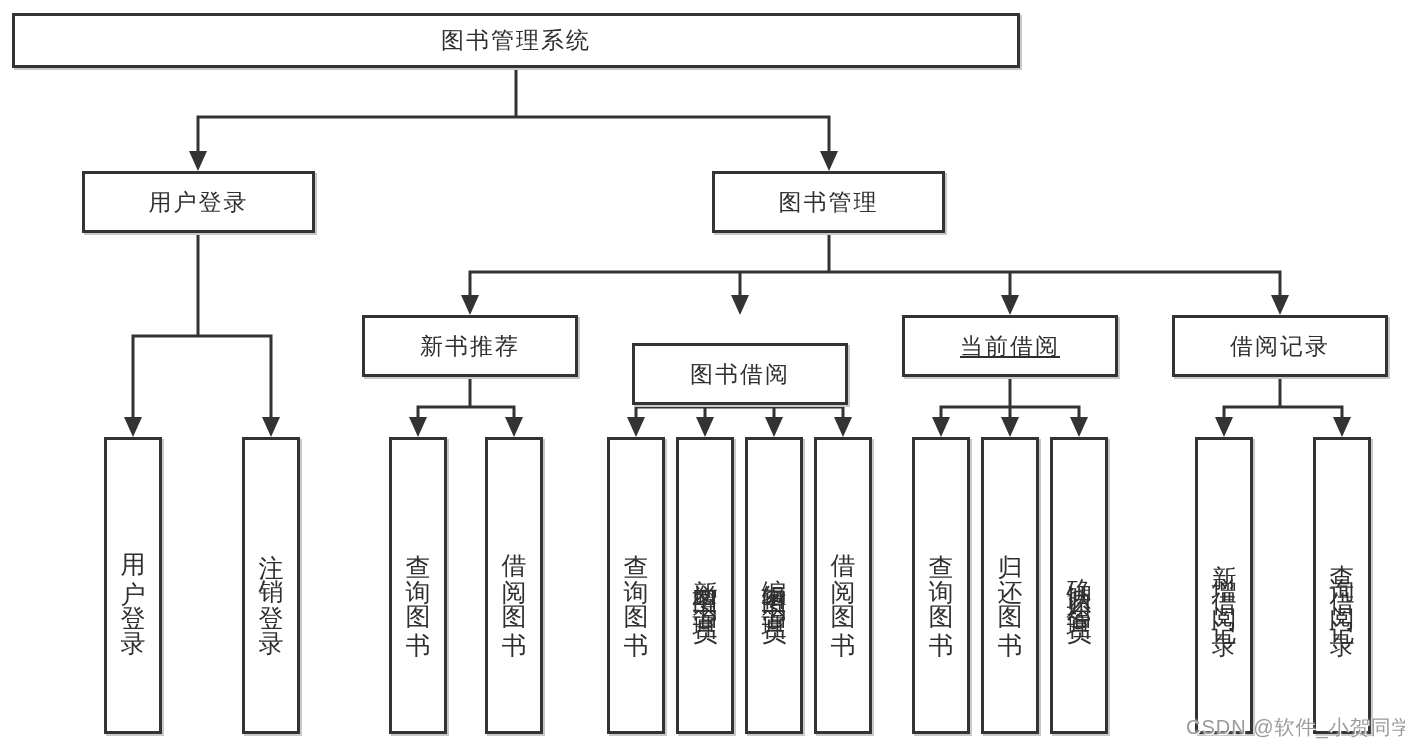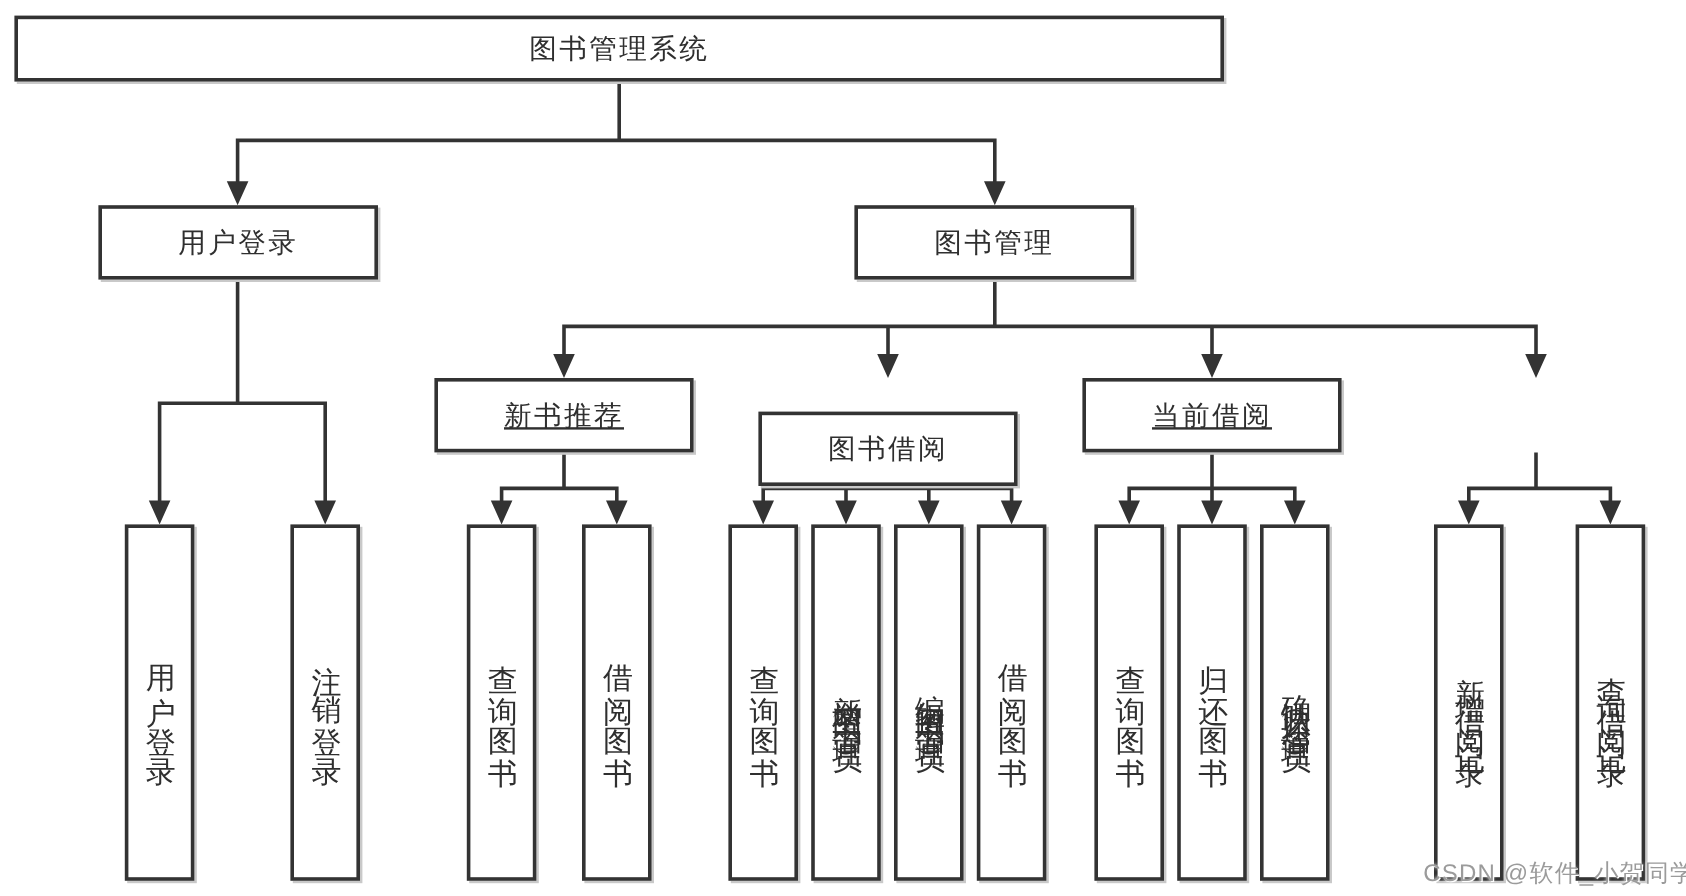--- a/index.html
+++ b/index.html
@@ -79,23 +79,24 @@
 
     <path d="M1280 377V407 M1224 421V407H1342V421" fill="none" stroke="#333333" stroke-width="3"></path>
     <path fill="#333333" stroke="none" d="M1215 417L1233 417L1224 437Z M1333 417L1351 417L1342 437Z"></path>
   </svg>
 
   <div class="node" style="left:12px; top:13px; width:1002px; height:49px;font-family:Liberation Mono, monospace;">图书管理系统</div>
 
   <div class="node" style="left:82px; top:171px; width:227px; height:56px;">用户登录</div>
   <div class="node" style="left:712px; top:171px; width:227px; height:56px;">图书管理</div>
 
-  <div class="node" style="left:362px; top:315px; width:210px; height:56px;text-decoration:underline;">新书推荐</div>
+  <div class="node" style="left:362px; top:315px; width:210px; height:56px;">新书推荐</div>
   <div class="node" style="left:632px; top:315px; width:210px; height:56px;margin-top:28px;">图书借阅</div>
   <div class="node" style="left:902px; top:315px; width:210px; height:56px;text-decoration:underline;">当前借阅</div>
+  <div class="node" style="left:1172px; top:315px; width:210px; height:56px;">借阅记录</div>
 
   <div class="node leaf sp-wide" style="left:104px; top:437px; width:52px; height:291px;">用户登录</div>
   <div class="node leaf sp-wide" style="left:242px; top:437px; width:52px; height:291px;">注销登录</div>
 
   <div class="node leaf sp-wide" style="left:389px; top:437px; width:52px; height:291px;">查询图书</div>
   <div class="node leaf sp-wide" style="left:485px; top:437px; width:52px; height:291px;">借阅图书</div>
 
   <div class="node leaf sp-wide" style="left:607px; top:437px; width:52px; height:291px;">查询图书</div>
   <div class="node leaf sp-tight" style="left:676px; top:437px; width:52px; height:291px;">新增图书（管理员）</div>
   <div class="node leaf sp-tight" style="left:745px; top:437px; width:52px; height:291px;">编辑图书（管理员）</div>

